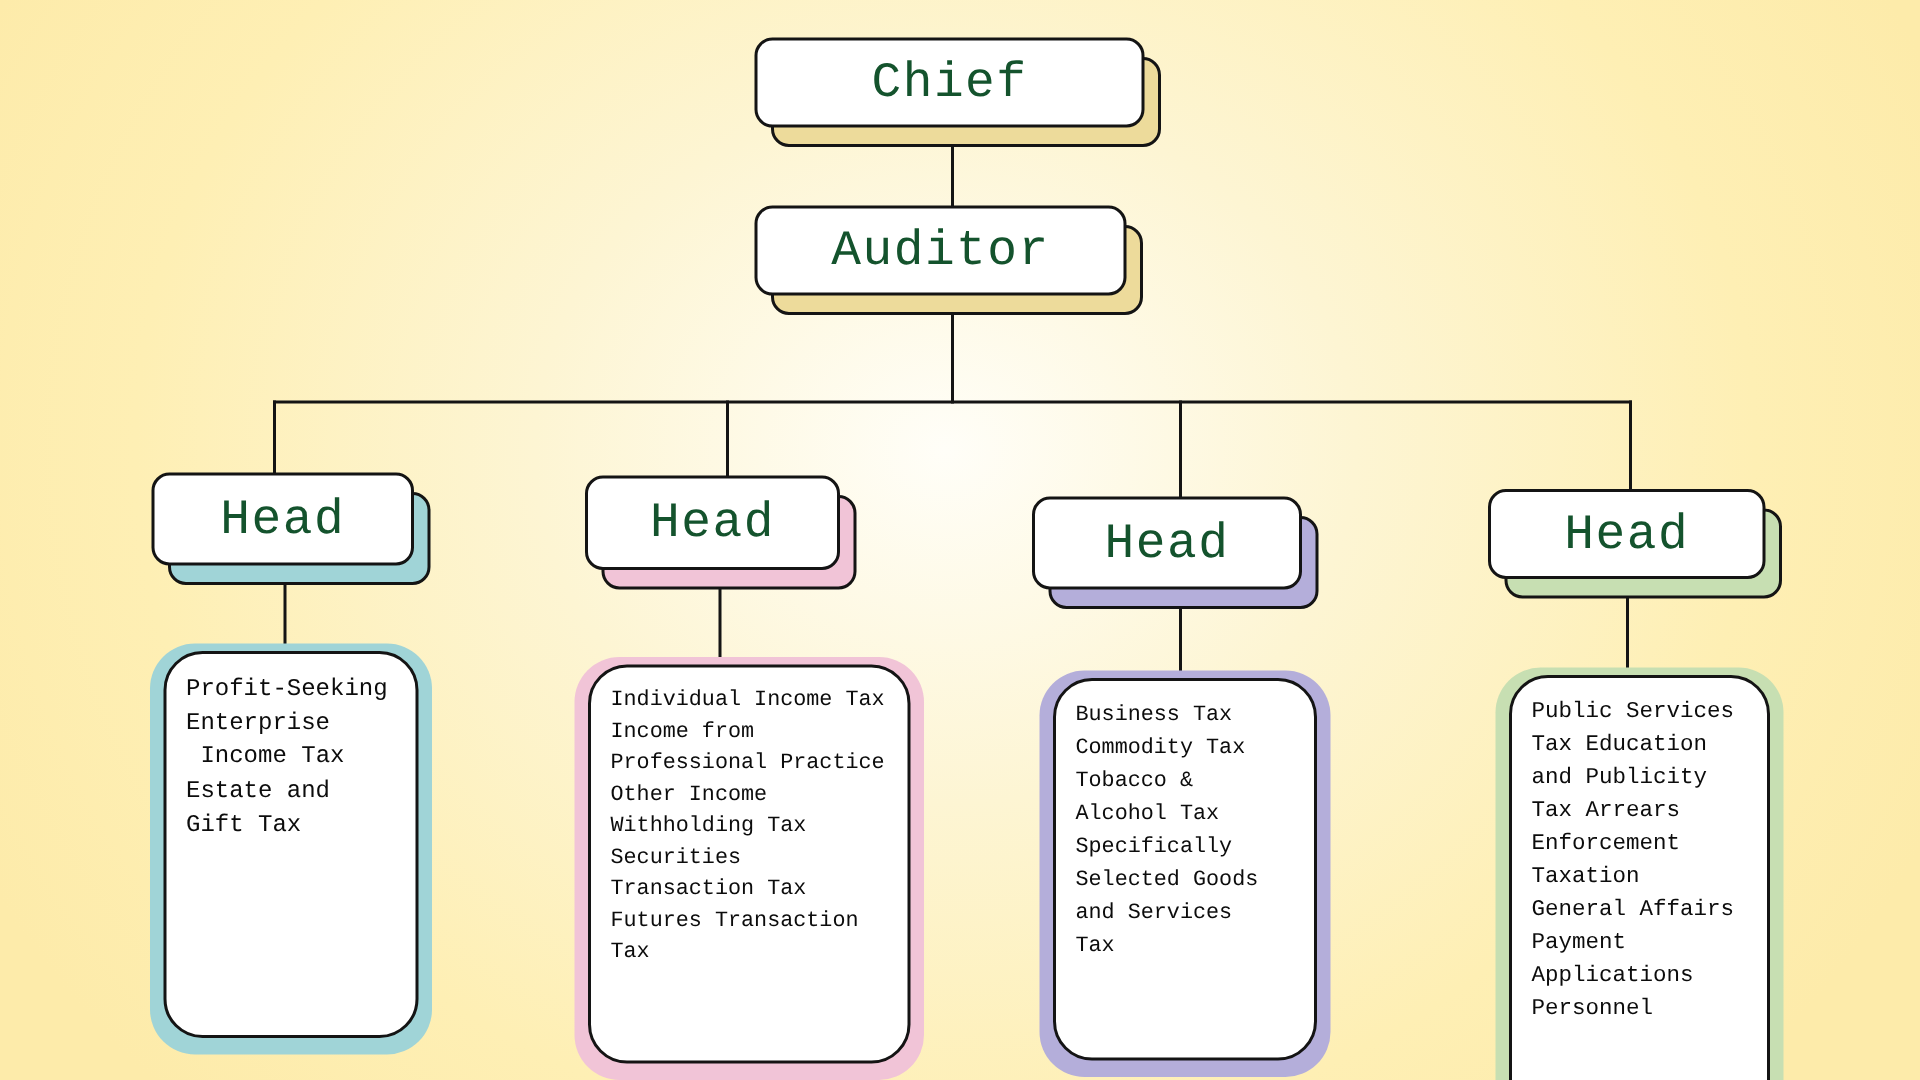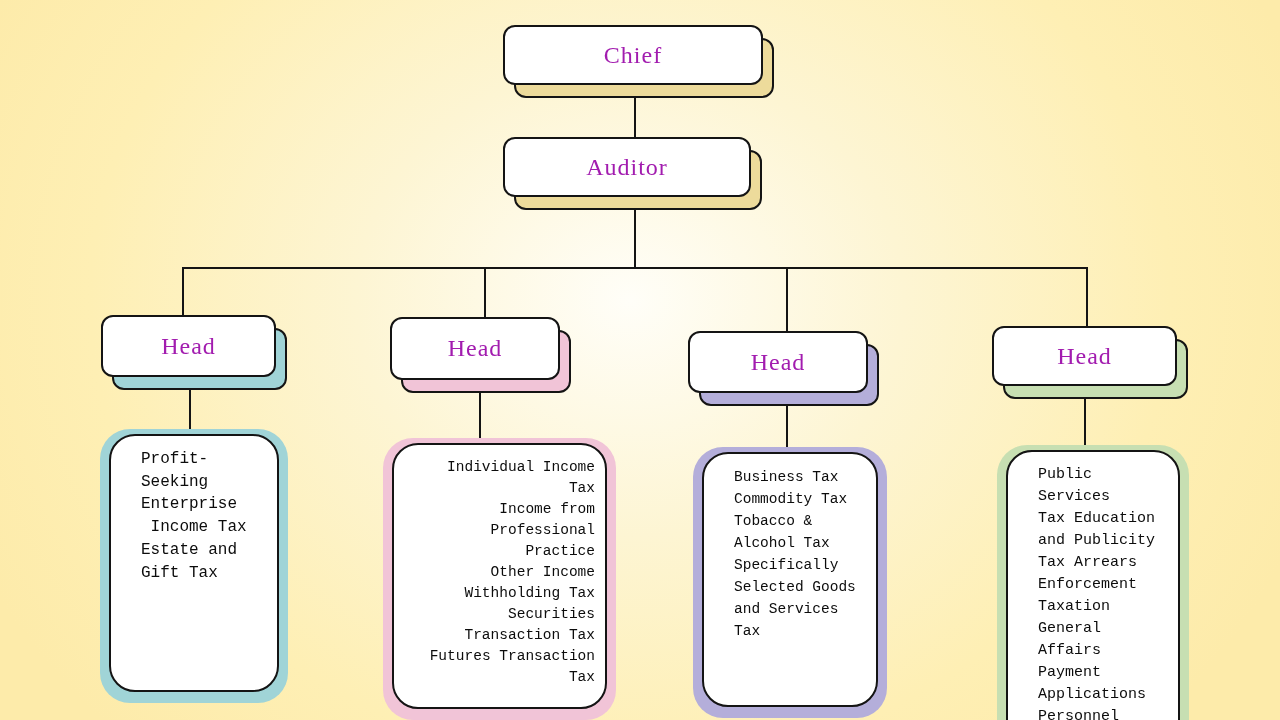--- a/index.html
+++ b/index.html
@@ -21,50 +21,50 @@
   .node .shadow{
     position:absolute;left:11px;top:13px;right:-11px;bottom:-13px;
     border:2px solid #141414;border-radius:12px;
   }
   .node .face{
     position:absolute;inset:0;background:#ffffff;
     border:2px solid #141414;border-radius:12px;
     display:flex;align-items:center;justify-content:center;
   }
   .node-label{
-    font-family:Liberation Serif, serif;
-    font-size:24px;letter-spacing:1px;color:#a21caf;
+    font-family:Liberation Mono, monospace;
+    font-size:33px;letter-spacing:1px;color:#14532d;
     white-space:nowrap;
   }
   .shadow-tan{background:#eddb9b;}
   .shadow-teal{background:#a0d4d7;}
   .shadow-pink{background:#f1c4d7;}
   .shadow-purple{background:#b4aeda;}
   .shadow-green{background:#c7dfb2;}
   
   .detail{
     position:absolute;border-radius:30px;
     padding:5px 9px 11px 9px;box-sizing:border-box;
   }
   .detail .inner{
     width:100%;height:100%;box-sizing:border-box;
     background:#ffffff;border:2.5px solid #141414;border-radius:26px;
-    padding:12px 10px 10px 30px;overflow:hidden;
+    padding:12px 10px 10px 13px;overflow:hidden;
   }
   .detail-teal{background:#a0d4d7;}
   .detail-pink{background:#f1c4d7;}
   .detail-purple{background:#b4aeda;}
   .detail-green{background:#c7dfb2;}
   .detail-text{
     white-space:pre-wrap;
     font-family:"Liberation Mono", monospace;
     color:#0c0c0c;
   }
   .txt-1{font-size:16px;line-height:22.7px;}
-  .txt-2{font-size:14.5px;line-height:21px;text-align:right;}
+  .txt-2{font-size:14.5px;line-height:21px;}
   .txt-3{font-size:14.5px;line-height:22px;font-family:Liberation Mono, monospace;}
   .txt-4{font-size:15px;line-height:22px;}
 </style>
 </head>
 <body>
 
 <div class="stage">
 
   <div class="vline" style="left:634px;top:85px;height:54px;"></div>
   <div class="vline" style="left:634px;top:197px;height:72px;"></div>

